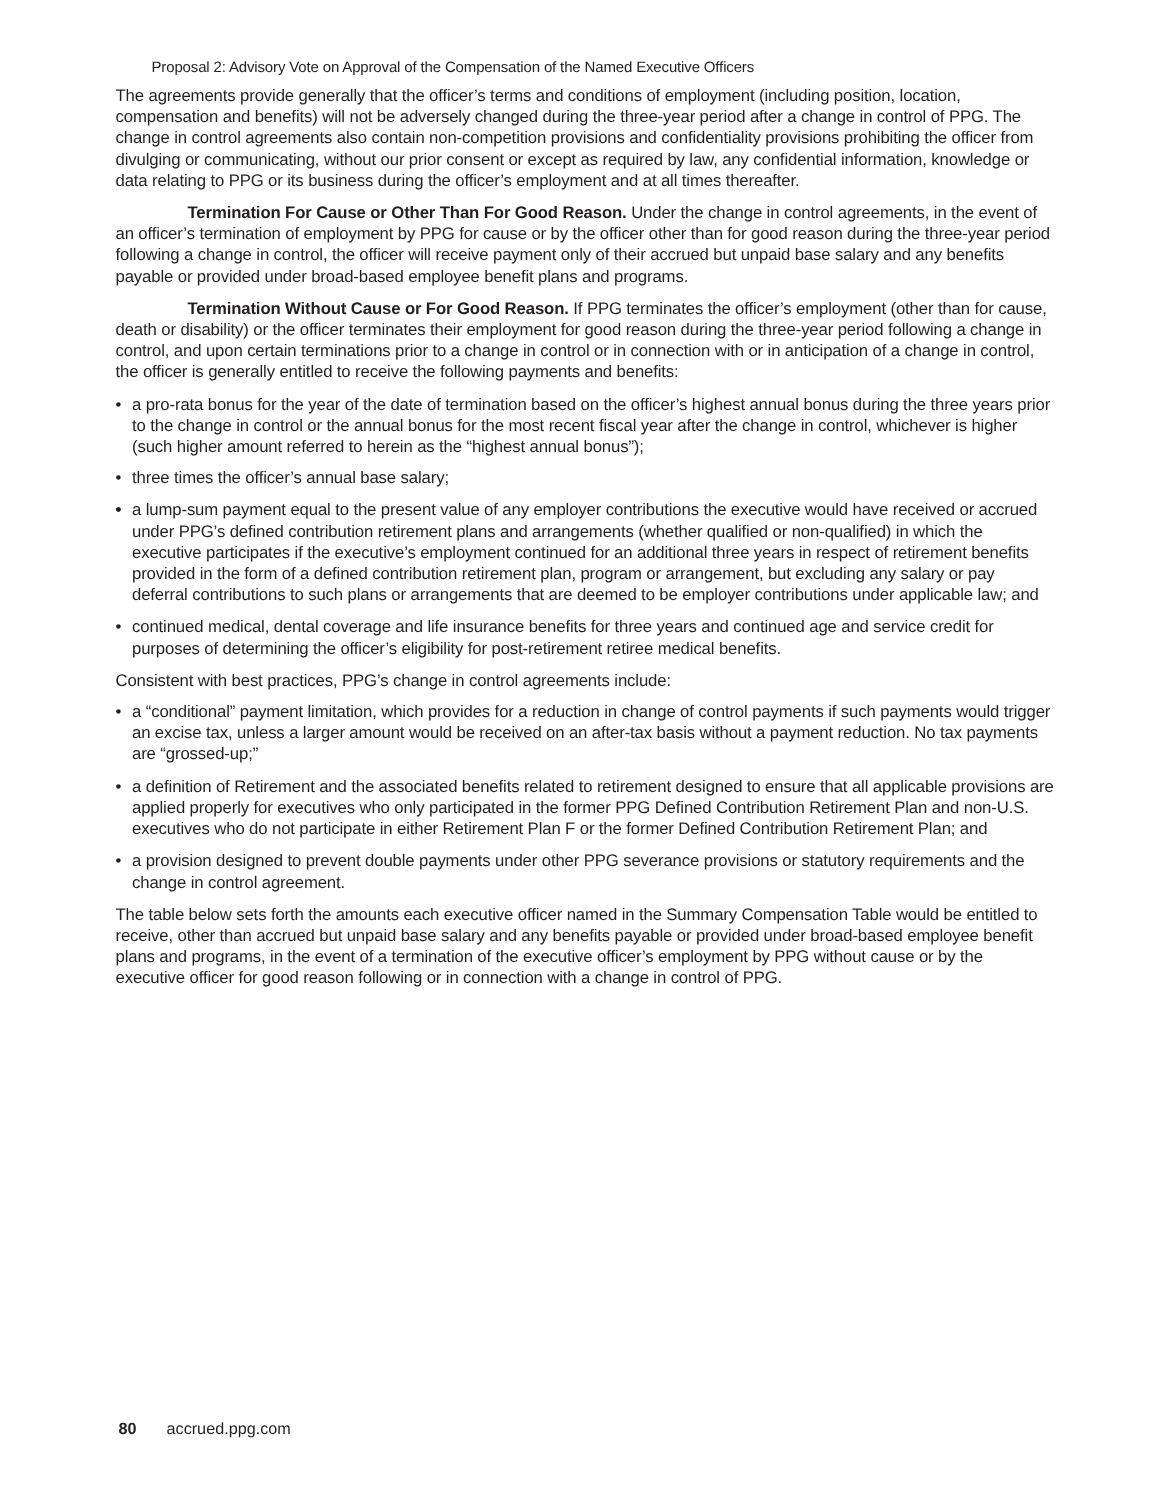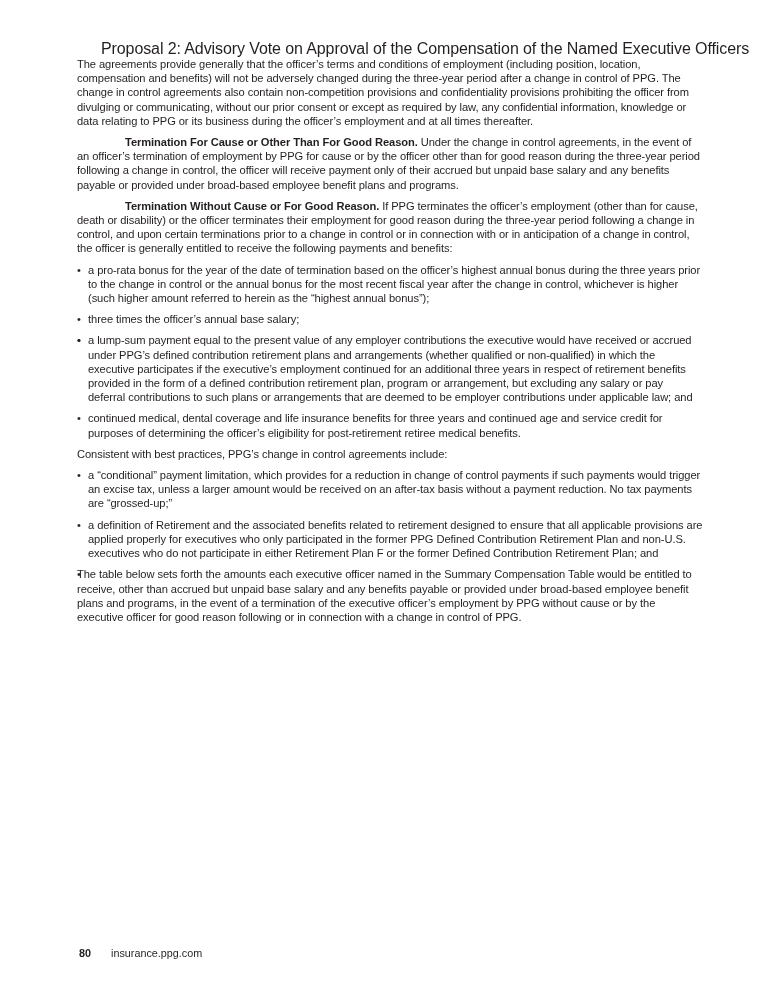--- a/index.html
+++ b/index.html
@@ -2,21 +2,21 @@
 <html><head>
 <meta charset="utf-8">
 <style>
   html, body { margin: 0; padding: 0; background: #ffffff; }
   body {
     width: 768px; height: 1000px; position: relative; overflow: hidden;
     font-family: "Liberation Sans", sans-serif; color: #231f20;
   }
   .header {
     position: absolute; left: 77px; top: 40px;
-    font-size: 16px; letter-spacing: -0.1px; color: #231f20; padding-left: 24px;
+    font-size: 10px; letter-spacing: -0.1px; color: #231f20; padding-left: 24px;
   }
   .content {
     position: absolute; left: 77px; top: 57px; width: 626px;
     font-size: 11.15px; line-height: 14.2px; letter-spacing: -0.08px;
   }
   .content p { margin: 0 0 7px 0; }
   .content b { font-weight: bold; margin-left: 48px; }
   ul.bullets { list-style: none; margin: 0 0 7px 0; padding: 0; }
   ul.bullets li { position: relative; padding-left: 11px; margin-bottom: 7px; }
   ul.bullets li:last-child { margin-bottom: 7px; }
@@ -45,22 +45,22 @@
     <li><span class="bullet-dot">•</span></li>
     <li><span class="bullet-dot">•</span><span>a lump-sum payment equal to the present value of any employer contributions the executive would have received or accrued under PPG’s defined contribution retirement plans and arrangements (whether qualified or non-qualified) in which the executive participates if the executive’s employment continued for an additional three years in respect of retirement benefits provided in the form of a defined contribution retirement plan, program or arrangement, but excluding any salary or pay deferral contributions to such plans or arrangements that are deemed to be employer contributions under applicable law; and</span></li>
     <li><span class="bullet-dot">•</span><span>continued medical, dental coverage and life insurance benefits for three years and continued age and service credit for purposes of determining the officer’s eligibility for post-retirement retiree medical benefits.</span></li>
   </ul>
 
   <p>Consistent with best practices, PPG’s change in control agreements include:</p>
 
   <ul class="bullets">
     <li><span class="bullet-dot">•</span><span>a “conditional” payment limitation, which provides for a reduction in change of control payments if such payments would trigger an excise tax, unless a larger amount would be received on an after-tax basis without a payment reduction. No tax payments are “grossed-up;”</span></li>
     <li><span class="bullet-dot">•</span><span>a definition of Retirement and the associated benefits related to retirement designed to ensure that all applicable provisions are applied properly for executives who only participated in the former PPG Defined Contribution Retirement Plan and non-U.S. executives who do not participate in either Retirement Plan F or the former Defined Contribution Retirement Plan; and</span></li>
-    <li><span class="bullet-dot">•</span></li>
+    <li><span class="bullet-dot">•</span><span>a provision designed to prevent double payments under other PPG severance provisions or statutory requirements and the change in control agreement.</span></li>
   </ul>
 
   <p>The table below sets forth the amounts each executive officer named in the Summary Compensation Table would be entitled to receive, other than accrued but unpaid base salary and any benefits payable or provided under broad-based employee benefit plans and programs, in the event of a termination of the executive officer’s employment by PPG without cause or by the executive officer for good reason following or in connection with a change in control of PPG.</p>
 </div>
 
 <div class="footer">
   <span class="page-num">80</span>
-  <span>insurance.ppg.com</span>
+  <span>accrued.ppg.com</span>
 </div>
 
 </body></html>

